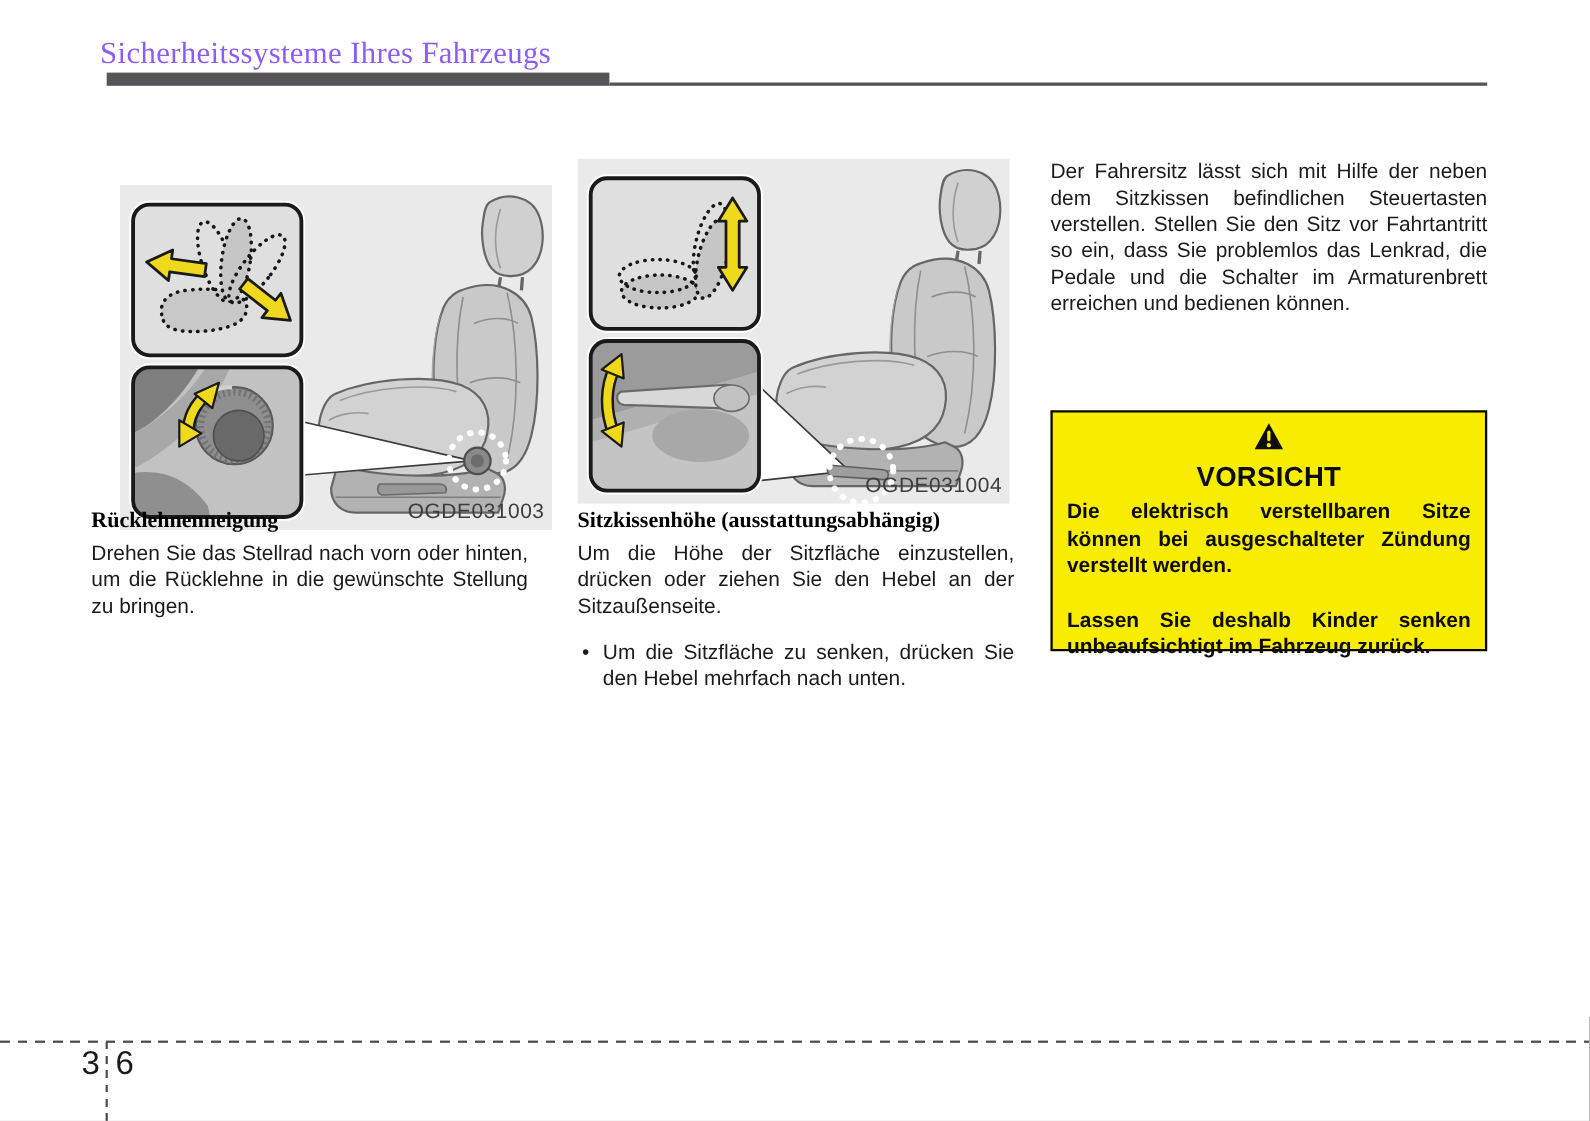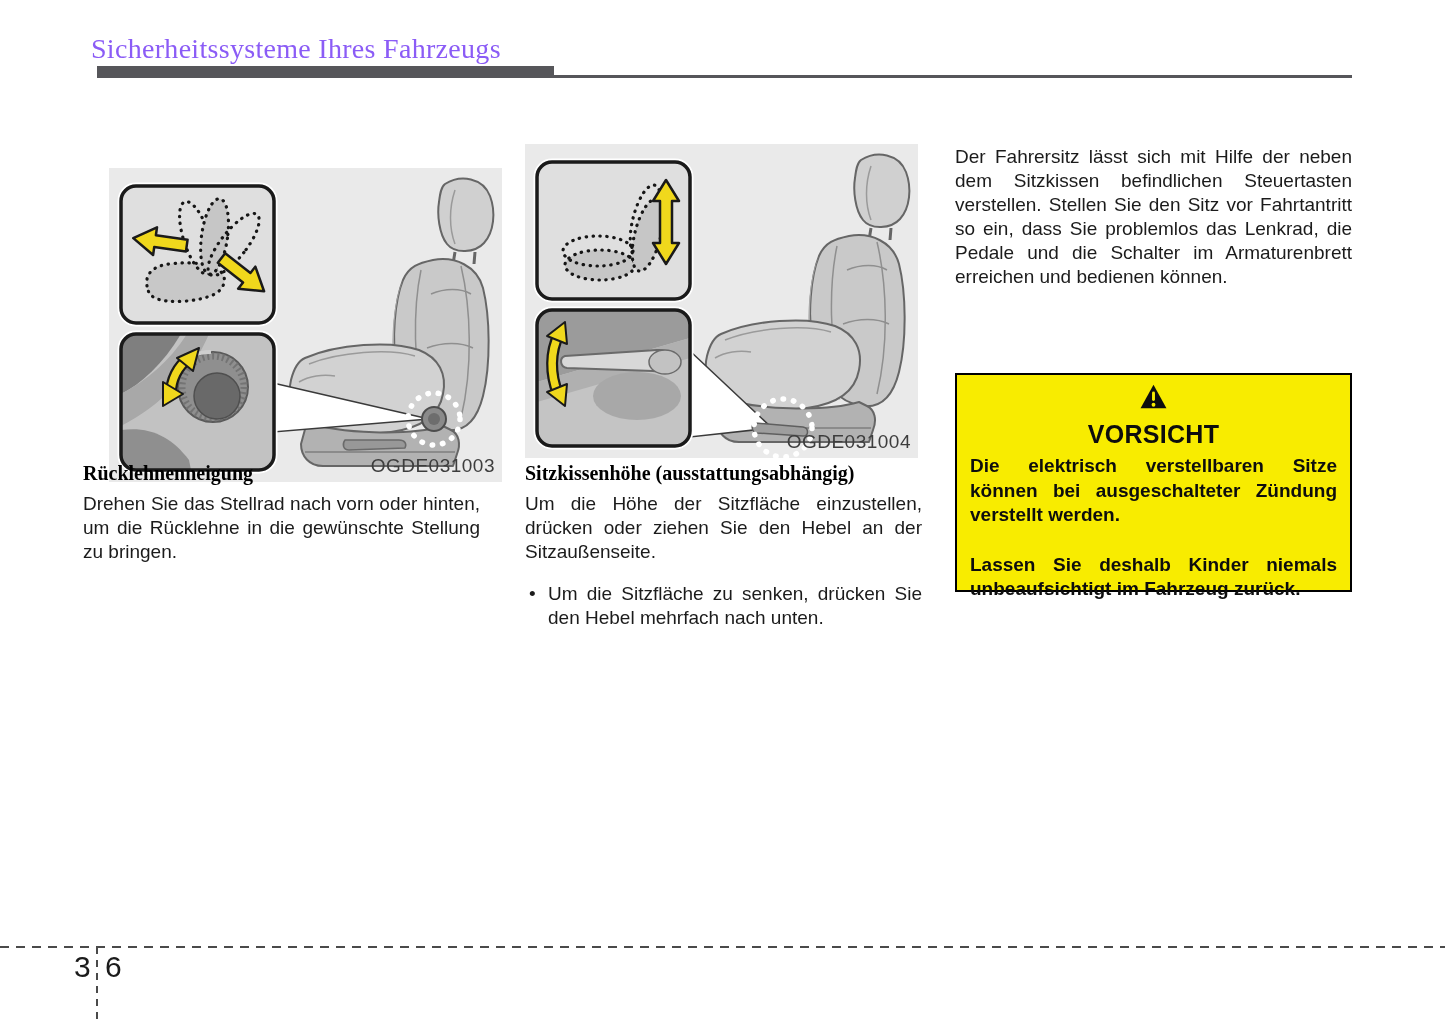--- a/index.html
+++ b/index.html
@@ -239,21 +239,21 @@
   <div class="caution">
     <div class="caution-title-row">
       <svg width="27" height="25" viewBox="0 0 24 22">
         <path d="M12 0.5 L23.5 21.5 L0.5 21.5 Z" fill="#0d0d0d"></path>
         <rect x="10.7" y="6.5" width="2.6" height="8.5" rx="1.3" fill="#f8ec00"></rect>
         <circle cx="12" cy="18.3" r="1.7" fill="#f8ec00"></circle>
       </svg>
       <span class="caution-title">VORSICHT</span>
     </div>
     <p class="caution-text">Die elektrisch verstellbaren Sitze können bei ausgeschalteter Zündung verstellt werden.</p>
-    <p class="caution-text">Lassen Sie deshalb Kinder niemals unbeaufsichtigt im Fahrzeug zurück.</p>
+    <p class="caution-text">Lassen Sie deshalb Kinder senken unbeaufsichtigt im Fahrzeug zurück.</p>
   </div>
 
   <div class="footer-dash-h"></div>
   <div class="footer-dash-v"></div>
   <div class="chapter-num">3</div>
   <div class="page-num">6</div>
 
 </div>
 
 </body></html>

